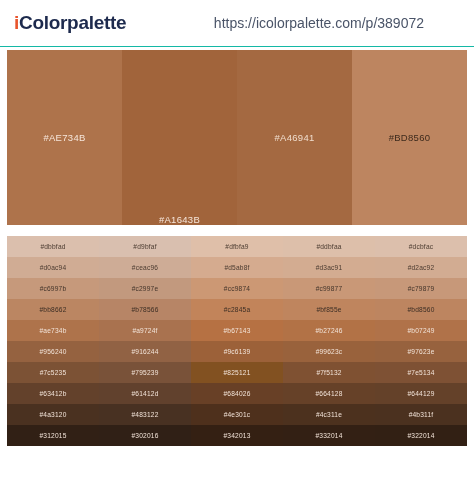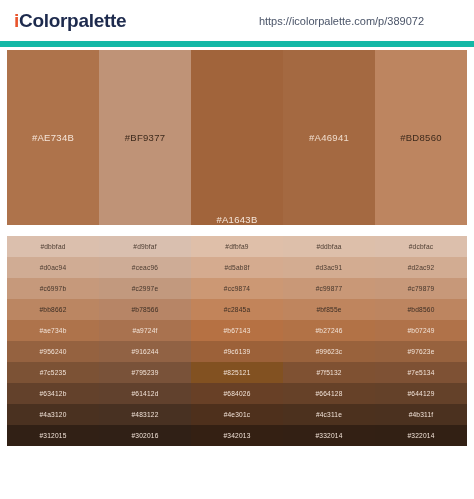--- a/index.html
+++ b/index.html
@@ -22,35 +22,35 @@
   }
 
   
   .header {
     height: 47px;
     background: #ffffff;
     display: flex;
     align-items: center;
     padding: 0 12px 0 14px;
     box-sizing: border-box;
-    border-bottom: 6px solid #14b8a6;
+    border-bottom: 1px solid #14b8a6;
     gap: 36px;
   }
   .brand {
     font-size: 19px;
     font-weight: bold;
     letter-spacing: -0.3px;
     white-space: nowrap;
   }
   .brand-i { color: #e8552d; }
   .brand-rest { color: #1d2a4d; }
   .url {
     margin-left: auto;
     margin-right: 38px;
-    font-size: 11px;
+    font-size: 14px;
     color: #4a5468;
     white-space: nowrap;
   }
 
   
   .strip-wrap {
     padding: 3px 7px 0 7px;
     box-sizing: border-box;
   }
   .strip {
@@ -100,23 +100,20 @@
       <span class="brand-i">i</span><span class="brand-rest">Colorpalette</span>
     </div>
     <div class="url">https://icolorpalette.com/p/389072</div>
   </div>
 
   <div class="strip-wrap">
     <div class="strip" id="main-strip">
         <div class="strip-cell" style="background: rgb(174, 115, 75); color: rgb(246, 230, 218);">
           <span>#AE734B</span>
         </div>
-        <div class="strip-cell" style="background: rgb(191, 147, 119); color: rgb(61, 42, 28);">
-          <span>#BF9377</span>
-        </div>
         <div class="strip-cell" style="background: rgb(161, 100, 59); color: rgb(246, 230, 218); align-items: flex-end;">
           <span>#A1643B</span>
         </div>
         <div class="strip-cell" style="background: rgb(164, 105, 65); color: rgb(240, 221, 205);">
           <span>#A46941</span>
         </div>
         <div class="strip-cell" style="background: rgb(189, 133, 96); color: rgb(61, 42, 28);">
           <span>#BD8560</span>
         </div>
       </div>

